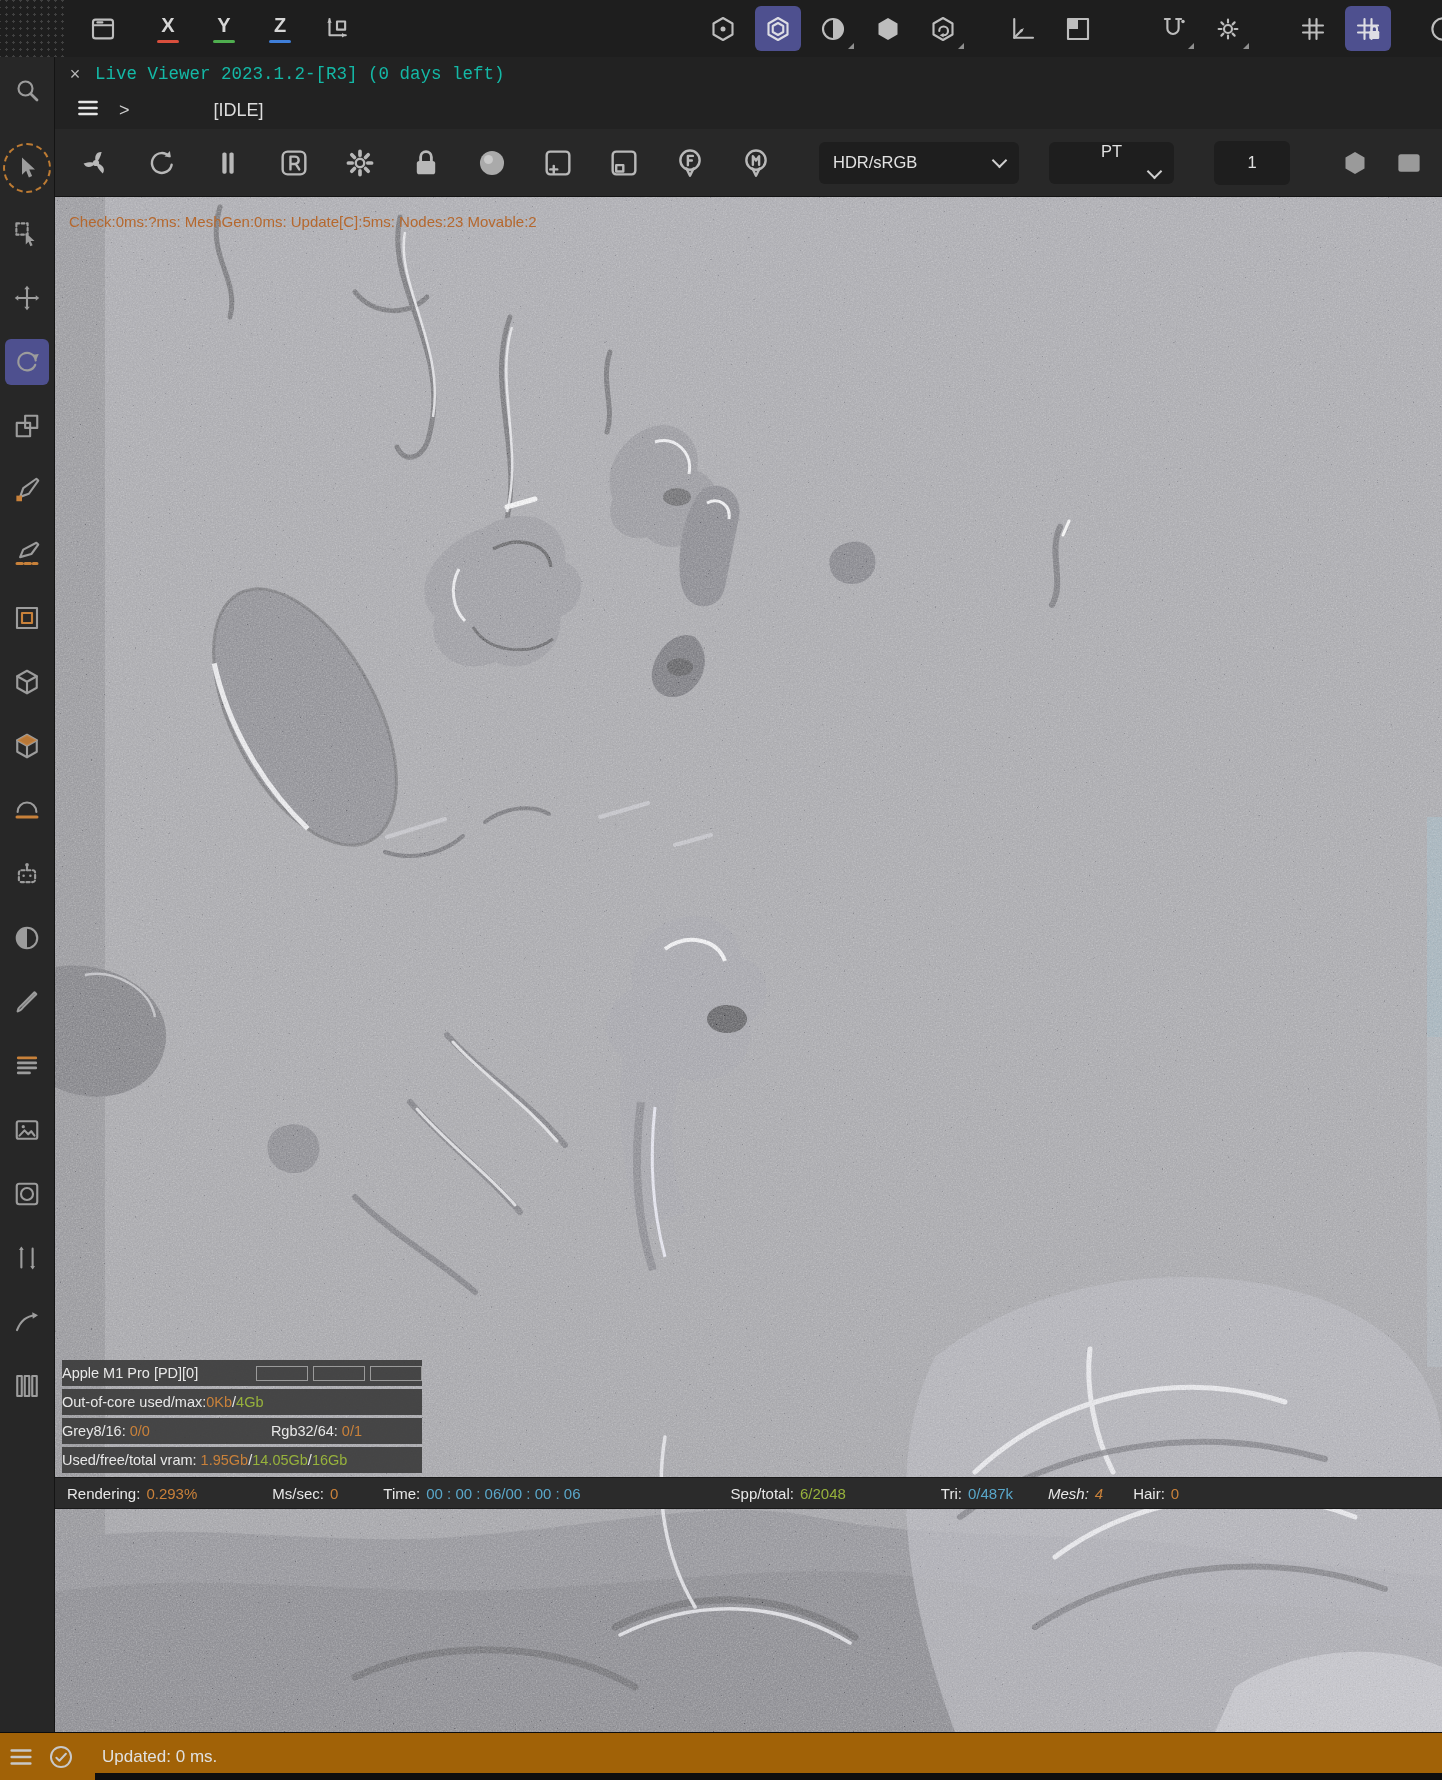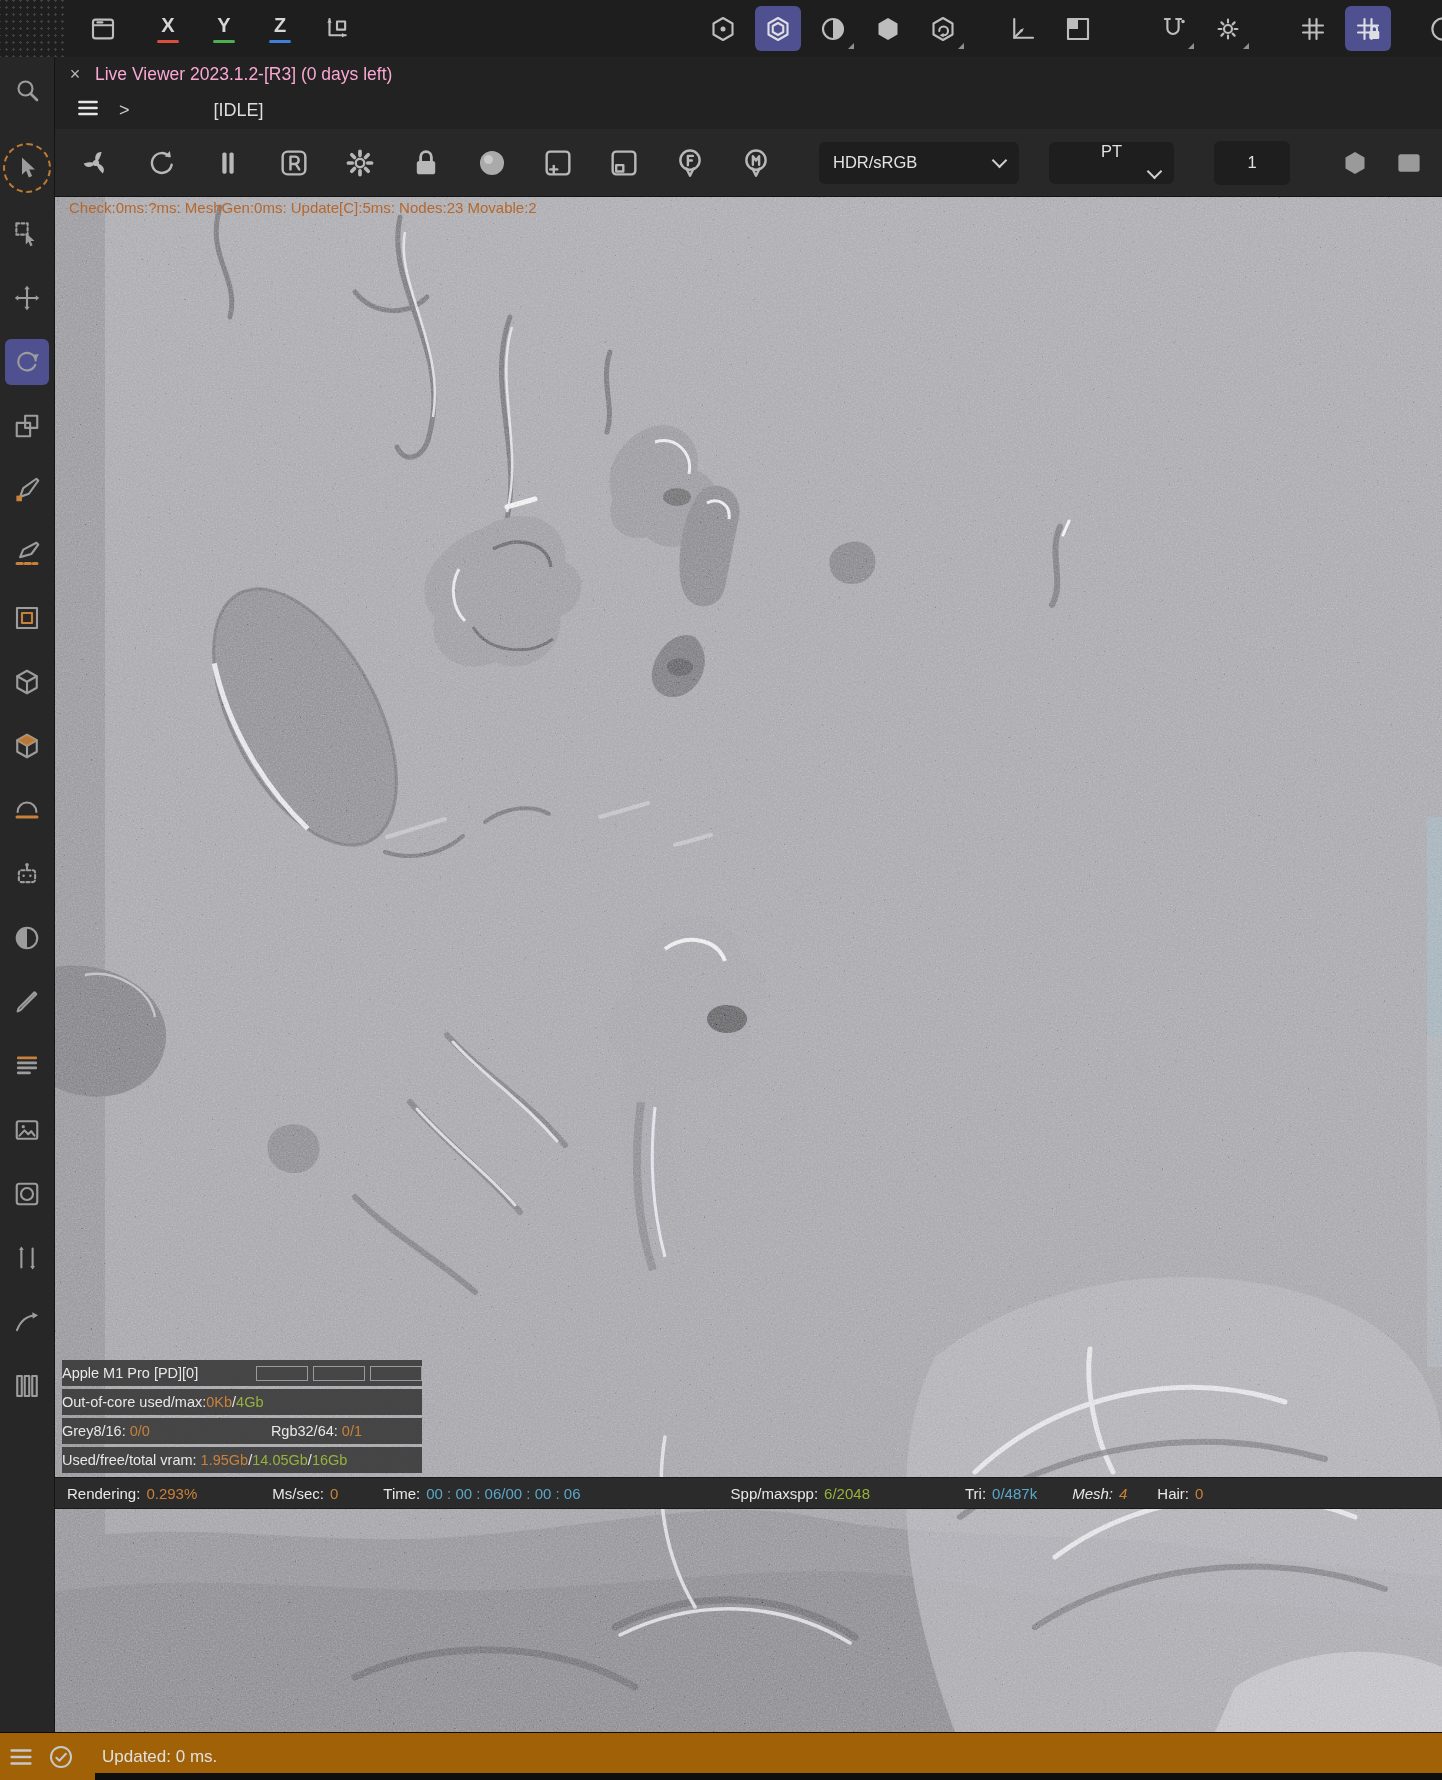--- a/index.html
+++ b/index.html
@@ -37,21 +37,21 @@
   .axis-x .bar{background:#d94f3d;} .axis-y .bar{background:#4fae4f;} .axis-z .bar{background:#3f7fd9;}
   
   #sidebar{position:absolute;left:0;top:57px;width:55px;height:1675px;background:#272727;
         border-right:1px solid #141414;display:flex;flex-direction:column;align-items:center;padding-top:10px;box-sizing:border-box;gap:18px;}
   #sidebar .tbtn{width:44px;height:46px;color:#9c9c9c;}
   #sidebar .tbtn:first-child{margin-bottom:12px;}
   
   #titlebar{position:absolute;left:55px;top:57px;width:1387px;height:34px;background:#222222;
         display:flex;align-items:center;border-bottom:1px solid #191919;}
   #close-x{width:40px;text-align:center;color:#b9b9b9;font-size:18px;}
-  #win-title{font-size:17.5px;color:#f9a8d4;}
+  #win-title{font-size:17.5px;color:#14b8a6;font-family:Liberation Mono, monospace;}
   
   #menubar{position:absolute;left:55px;top:91px;width:1387px;height:38px;background:#222222;
         display:flex;align-items:center;border-bottom:1px solid #191919;}
   #menu-burger{width:30px;height:30px;margin-left:20px;color:#e6e6e6;}
   #menu-burger svg{width:26px;height:26px;}
   .mitem{padding:0 16px;font-size:18px;color:#e6e6e6;}
   #menu-more{padding:0 14px;font-size:18px;color:#cfcfcf;}
   #menu-idle{margin-left:70px;font-size:18px;color:#dddddd;}
   
   #rtoolbar{position:absolute;left:55px;top:129px;width:1387px;height:68px;background:#282828;
@@ -66,21 +66,21 @@
   #kernel-select{width:125px;margin-left:2px;flex-direction:column;}
   .chev{width:9px;height:9px;border-right:2.5px solid #cfcfcf;border-bottom:2.5px solid #cfcfcf;
         transform:rotate(45deg);margin-left:auto;margin-top:-5px;}
   #passes-input{width:72px;height:42px;background:#1e1e1e;border:none;border-radius:6px;color:#e0e0e0;
         font-size:16.5px;text-align:center;margin-left:12px;font-family:inherit;}
   #rt-right-icons{display:flex;align-items:center;gap:8px;margin-left:14px;}
   #rt-right-icons .tbtn{color:#9a9a9a;}
   
   #viewport{position:absolute;left:55px;top:197px;width:1387px;height:1535px;background:#87878e;overflow:hidden;}
   #render-svg{position:absolute;left:0;top:0;}
-  #debug-line{position:absolute;left:14px;top:2px;font-size:15px;color:#b5682e;white-space:nowrap;}
+  #debug-line{position:absolute;left:14px;top:16px;font-size:15px;color:#b5682e;white-space:nowrap;}
   
   #device-panel{position:absolute;left:7px;top:1163px;width:360px;display:flex;flex-direction:column;gap:3px;}
   .dp-row{height:26px;line-height:26px;background:rgba(58,58,58,0.9);padding:0 0;box-sizing:border-box;
         font-size:14.5px;color:#e8e8e8;display:flex;align-items:center;white-space:nowrap;}
   .dp-cells{margin-left:auto;display:flex;gap:5px;}
   .dp-cell{width:52px;height:15px;border:1px solid #9a9a9a;box-sizing:border-box;}
   .vo{color:#c9813a;} .vg{color:#97b23c;} .vb{color:#5aa7c9;}
   
   #status-bar{position:absolute;left:0;top:1280px;width:1387px;height:30px;background:#2b2b2b;
         border-top:1px solid #191919;border-bottom:1px solid #191919;display:flex;align-items:center;
@@ -629,21 +629,21 @@
     </span>
     <span class="sitem" id="st-ms">
       <span>Ms/sec:</span>
       <span class="vo">0</span>
     </span>
     <span class="sitem" id="st-time">
       <span>Time:</span>
       <span class="vb">00 : 00 : 06/00 : 00 : 06</span>
     </span>
     <span class="sitem" id="st-spp">
-      <span>Spp/maxspp:</span>
+      <span>Spp/total:</span>
       <span class="vg">6/2048</span>
     </span>
     <span class="sitem" id="st-tri">
       <span>Tri:</span>
       <span class="vb">0/487k</span>
     </span>
     <span class="sitem" id="st-mesh">
       <span>Mesh:</span>
       <span class="vo">4</span>
     </span>

